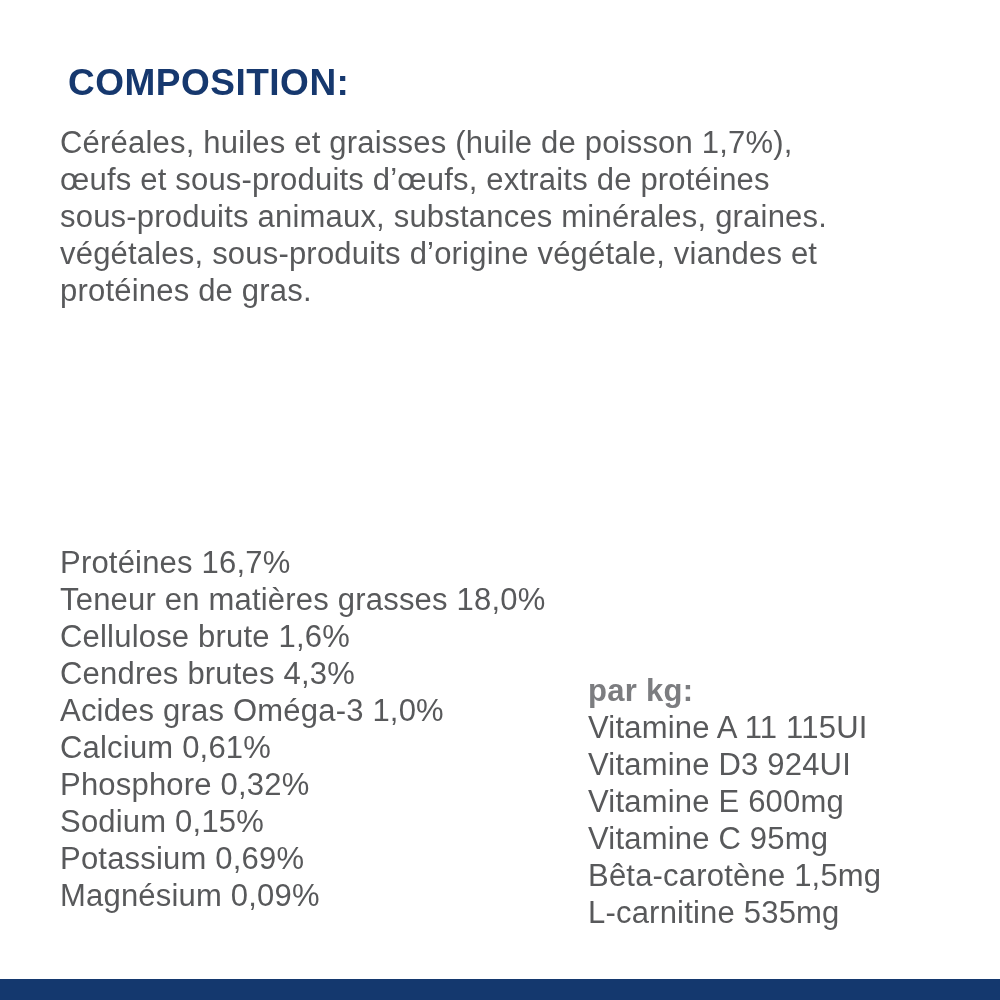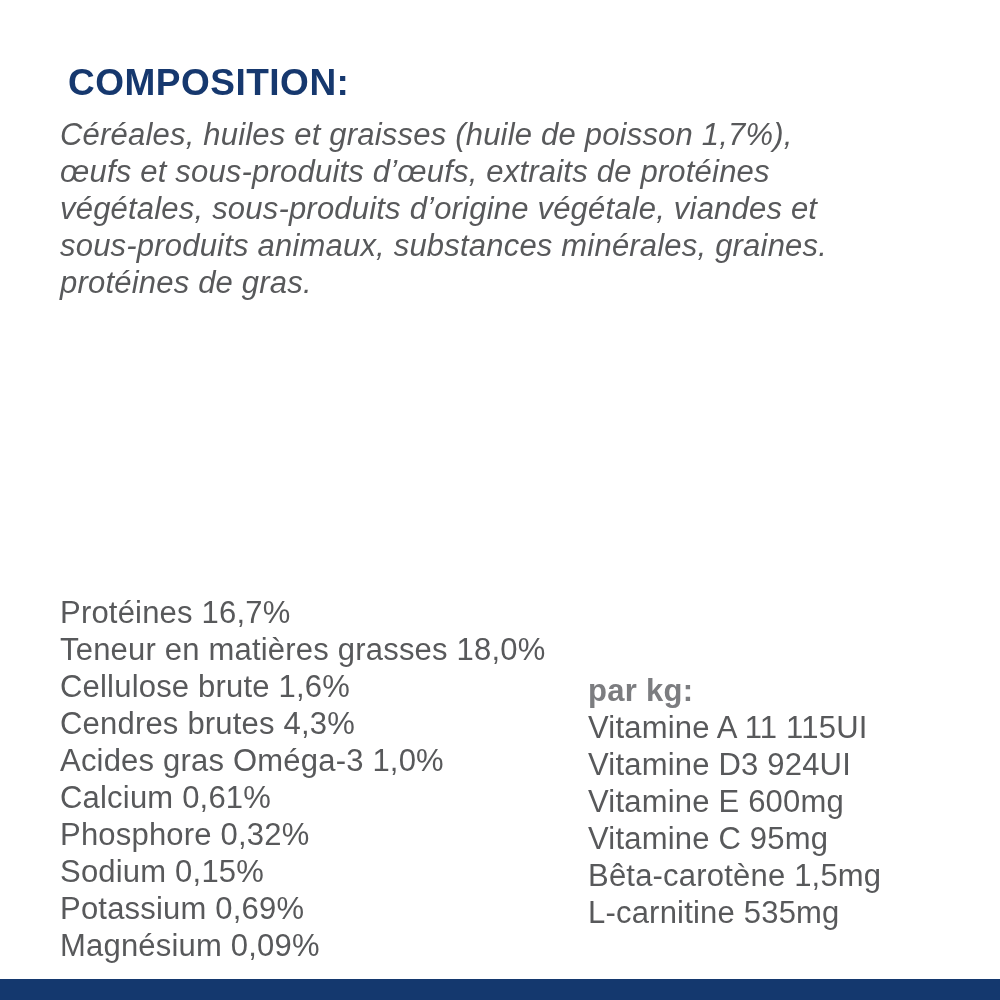--- a/index.html
+++ b/index.html
@@ -31,29 +31,29 @@
 
   .body-text {
     position: absolute;
     left: 60px;
     color: #58595b;
     font-size: 31px;
     font-weight: 400;
     line-height: 37px;
     letter-spacing: 0.2px;
   }
-  .composition-text { top: 116px; width: 910px; font-style: italic; }
+  .composition-text { top: 124px; width: 910px; }
 
   .bold-gray {
     font-weight: 700;
     color: #7c7d80;
     letter-spacing: 0.3px;
   }
 
-  .nutrient-list { top: 594px; width: 540px; }
+  .nutrient-list { top: 544px; width: 540px; }
   .vitamin-block { top: 561px; left: 588px; width: 400px; }
   .vitamin-spacer { height: 111px; }
 
   .line { white-space: nowrap; }
 
   .bottom-bar {
     position: absolute;
     left: 0;
     bottom: 0;
     width: 1000px;
@@ -64,22 +64,22 @@
 </head>
 <body>
 
 <div class="page">
 
   <h2 class="section-heading composition-heading">COMPOSITION:</h2>
 
   <div class="body-text composition-text">
     <div class="line">Céréales, huiles et graisses (huile de poisson 1,7%),</div>
     <div class="line">œufs et sous-produits d’œufs, extraits de protéines</div>
+    <div class="line">sous-produits animaux, substances minérales, graines.</div>
     <div class="line">végétales, sous-produits d’origine végétale, viandes et</div>
-    <div class="line">sous-produits animaux, substances minérales, graines.</div>
     <div class="line">protéines de gras.</div>
   </div>
 
 
   <div class="body-text nutrient-list">
     <div class="line">Protéines 16,7%</div>
     <div class="line">Teneur en matières grasses 18,0%</div>
     <div class="line">Cellulose brute 1,6%</div>
     <div class="line">Cendres brutes 4,3%</div>
     <div class="line">Acides gras Oméga-3 1,0%</div>

